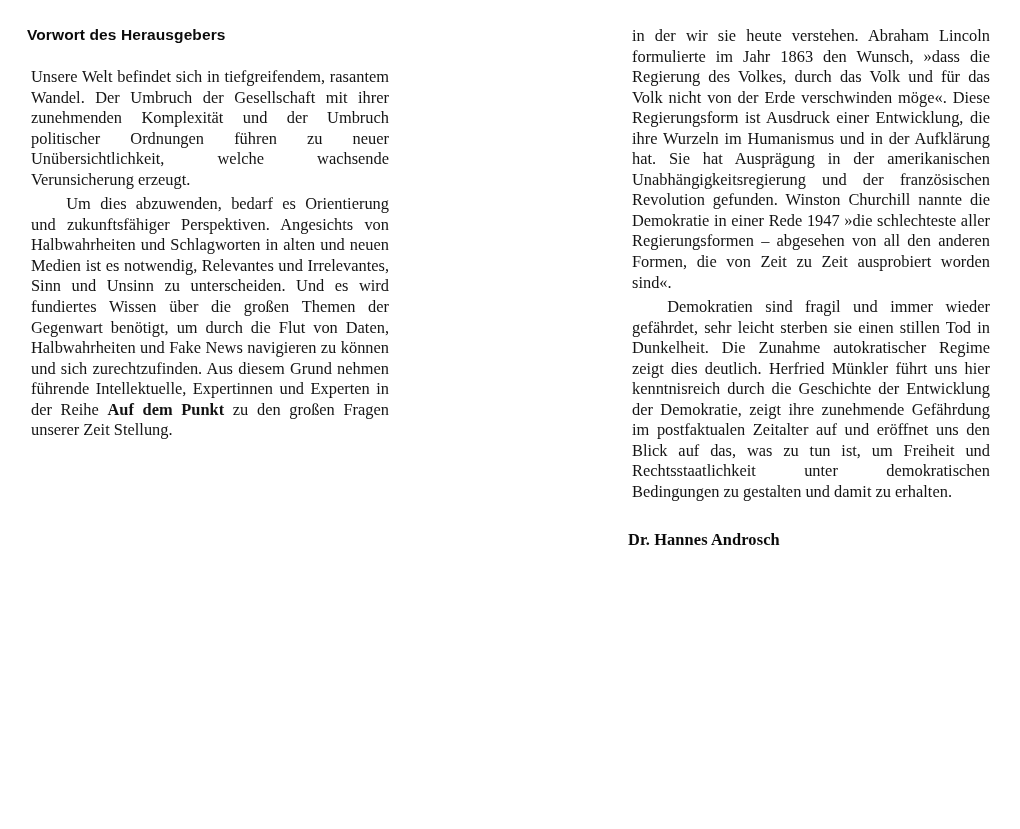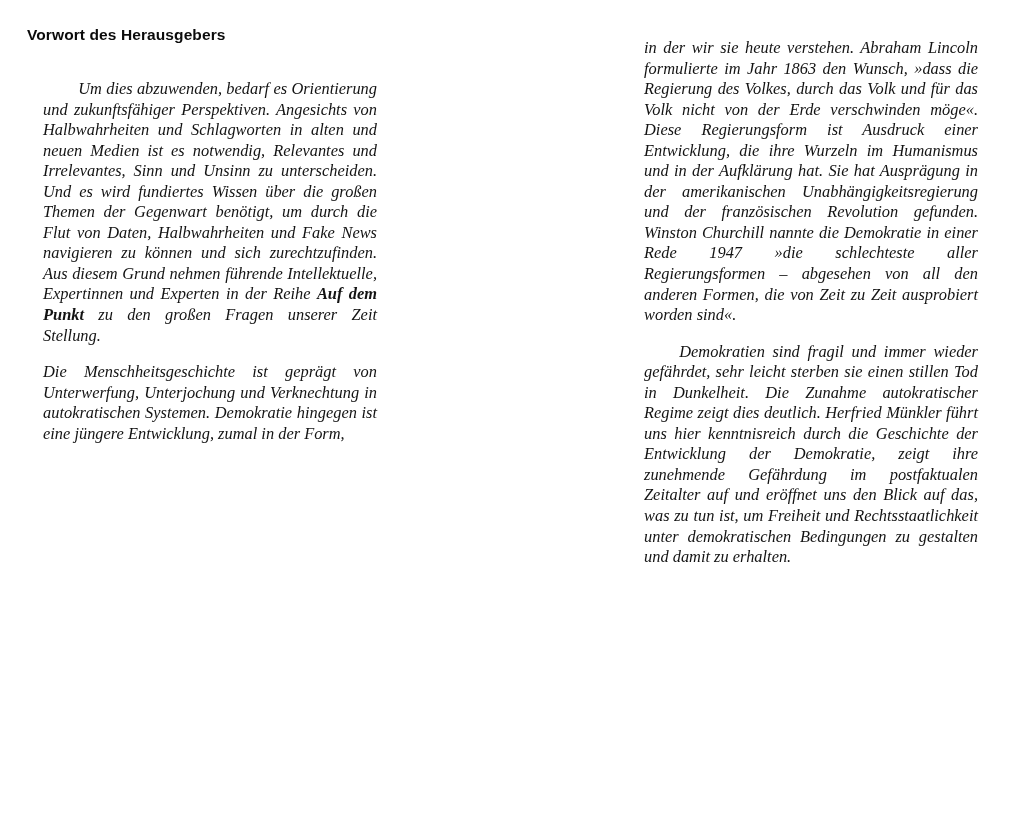--- a/index.html
+++ b/index.html
@@ -49,29 +49,28 @@
     font-family: "Liberation Sans", "DejaVu Sans", sans-serif;
     font-weight: 700;
     font-size: 15.5px;
     letter-spacing: 0.1px;
     color: #0b0b0b;
     white-space: nowrap;
   }
 
   
   p.para {
-    margin: 16px;
+    margin: 4px;
     font-size: 16.4px;
     line-height: 20.55px;
     text-align: justify;
     text-justify: inter-word;
     hyphens: manual;
     -webkit-hyphens: manual;
     color: #131313;
-    font-style: italic;
   }
   p.para + p.para { margin-top: 0; }
   p.para.indent   { text-indent: 2.15em; }
   p.para.gap      { margin-top: 20.5px; }
 
   b.run-in {
     font-weight: 700;
   }
 
   
@@ -89,35 +88,36 @@
 <body>
 
 <div class="spread">
 
   <div class="page-col left">
 
     <h1 class="chapter-heading">Vorwort des Herausgebers</h1>
 
     <div class="col-body">
 
+      <p class="para">Unsere Welt befindet sich in tiefgreifendem, rasantem Wandel. Der Umbruch der Gesellschaft mit ihrer zunehmenden Komplexität und der Umbruch politischer Ordnungen führen zu neuer Unübersichtlichkeit, welche wachsende Verunsicherung erzeugt.</p>
 
       <p class="para indent"><span>Um dies abzuwenden, bedarf es Orientierung und zukunftsfähiger Perspektiven. Angesichts von Halbwahrheiten und Schlagworten in alten und neuen Medien ist es notwendig, Relevantes und Irrelevantes, Sinn und Unsinn zu unterscheiden. Und es wird fundiertes Wissen über die großen Themen der Gegenwart benötigt, um durch die Flut von Daten, Halbwahrheiten und Fake News navigieren zu können und sich zurechtzufinden. Aus diesem Grund nehmen führende Intellektuelle, Expertinnen und Experten in der Reihe </span><b class="run-in">Auf dem Punkt</b><span> zu den großen Fragen unserer Zeit Stellung.</span></p>
 
-      <p class="para gap">Die Menschheitsgeschichte ist geprägt von Unterwerfung, Unterjochung und Verknechtung in autokratischen Systemen. Demokratie hingegen ist eine jüngere Entwicklung, zumal in der Form,</p>
 
     </div>
 
   </div>
 
   <div class="page-col right">
 
     <div class="col-body">
 
       <p class="para">in der wir sie heute verstehen. Abraham Lincoln formulierte im Jahr 1863 den Wunsch, »dass die Regierung des Volkes, durch das Volk und für das Volk nicht von der Erde verschwinden möge«. Diese Regierungsform ist Ausdruck einer Entwicklung, die ihre Wurzeln im Humanismus und in der Aufklärung hat. Sie hat Ausprägung in der amerikanischen Unabhängigkeitsregierung und der französischen Revolution gefunden. Winston Churchill nannte die Demokratie in einer Rede 1947 »die schlechteste aller Regierungsformen – abgesehen von all den anderen Formen, die von Zeit zu Zeit ausprobiert worden sind«.</p>
 
       <p class="para indent">Demokratien sind fragil und immer wieder gefährdet, sehr leicht sterben sie einen stillen Tod in Dunkelheit. Die Zunahme autokratischer Regime zeigt dies deutlich. Herfried Münkler führt uns hier kenntnisreich durch die Geschichte der Entwicklung der Demokratie, zeigt ihre zunehmende Gefährdung im postfaktualen Zeitalter auf und eröffnet uns den Blick auf das, was zu tun ist, um Freiheit und Rechtsstaatlichkeit unter demokratischen Bedingungen zu gestalten und damit zu erhalten.</p>
 
+      <p class="signature">Dr. Hannes Androsch</p>
 
     </div>
 
   </div>
 
 </div>
 
 </body></html>

